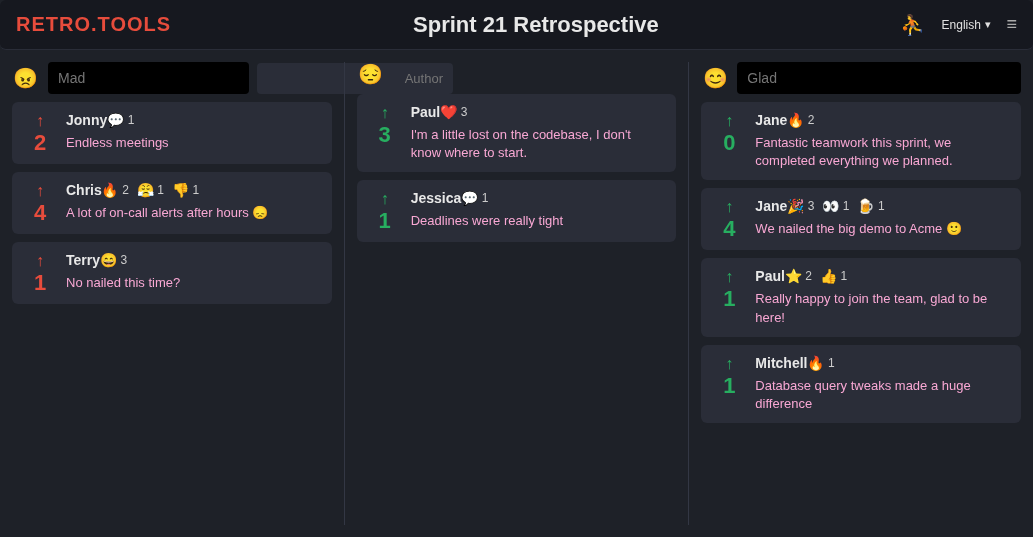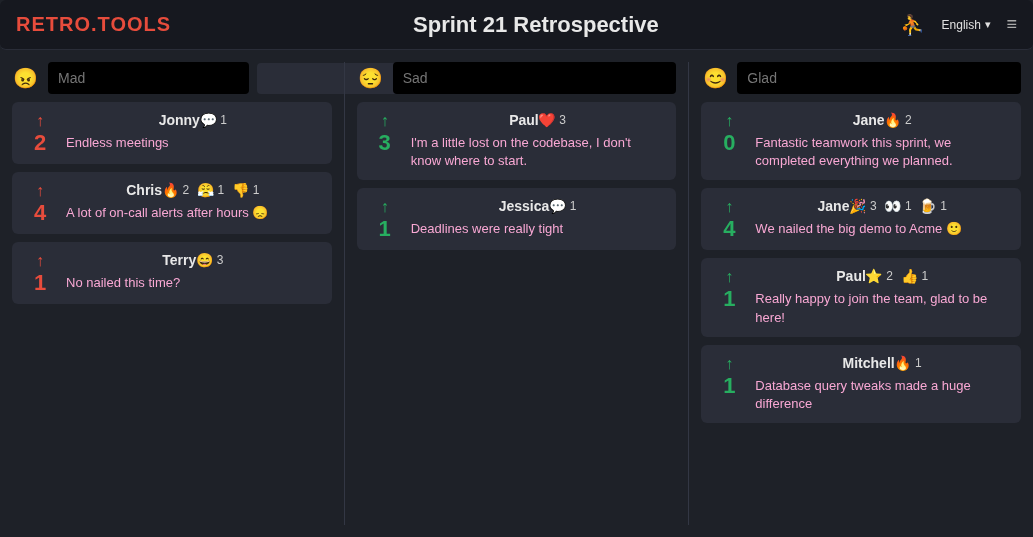--- a/index.html
+++ b/index.html
@@ -143,21 +143,21 @@
       font-size: 22px;
       font-weight: 700;
       line-height: 1;
     }
     .card-body {
       flex: 1;
       min-width: 0;
     }
     .card-top {
       display: flex;
-      justify-content: center;
+      justify-content: flex-start;
       align-items: center;
       margin-bottom: 6px;
     }
     .card-author {
       font-weight: 700;
       font-size: 14px;
       color: #e8e8e8;
     }
     .card-reactions {
       display: flex;
@@ -282,21 +282,20 @@
             </div>
             <p class="card-text">No nailed this time?</p>
           </div>
         </div>
       </div>
     </div>
     <div class="col-divider"></div>
     <div class="column col-sad">
       <div class="col-header">
         <span class="col-emoji">😔</span>
-        <input class="col-input" type="text" placeholder="Sad" style="">
       </div>
       <div class="cards">
         <div class="card">
           <div class="vote-section">
             <span class="vote-arrow">↑</span>
             <span class="vote-count">3</span>
           </div>
           <div class="card-body">
             <div class="card-top">
               <span class="card-author">Paul</span>

